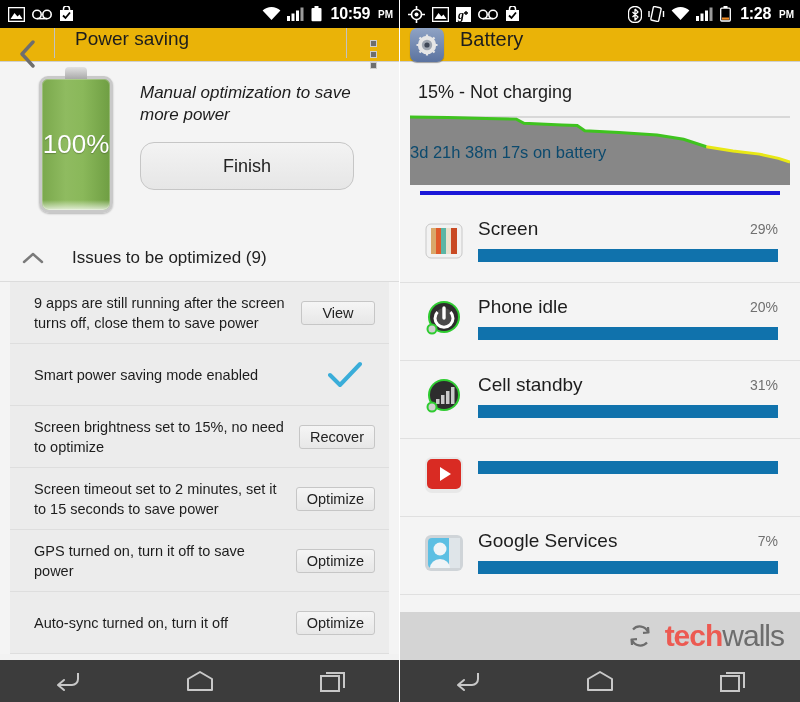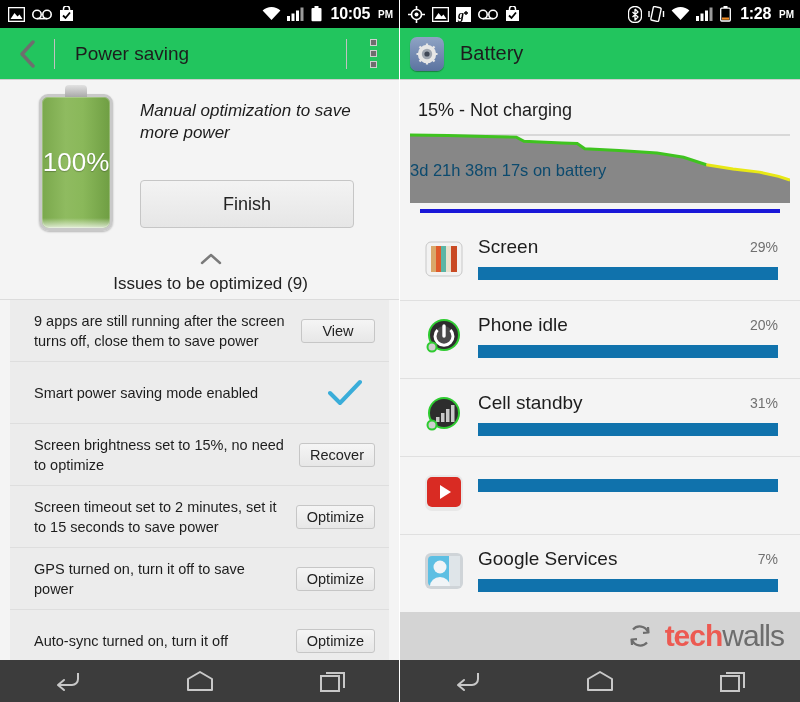--- a/index.html
+++ b/index.html
@@ -20,22 +20,22 @@
     padding:0 6px 0 8px;
   }
   .sb-left, .sb-right{ display:flex; align-items:center; gap:7px; }
   .sb-right{ gap:6px; }
   .sb-time{ font-size:16px; font-weight:bold; letter-spacing:-0.3px; margin-left:3px;}
   .sb-ampm{ font-size:10px; font-weight:bold; margin-left:2px; }
   .ico{ display:block; }
 
   
   .actionbar{
-    height:52px; background:#22c55e;
-    display:flex; align-items:center;
+    height:34px; background:#eab308;
+    display:flex; 
     border-bottom:1px solid #cfcfcf;
     position:relative;
   }
   .ab-back{ width:54px; height:52px; display:flex; align-items:center; justify-content:center; cursor:pointer;}
   .ab-sep{ width:1px; height:30px; background:#c2c2c2; }
   .ab-title{ font-size:19px; color:#1d1d1d; margin-left:20px; font-weight:400; }
   .ab-right-sep{ position:absolute; right:52px; width:1px; height:30px; background:#c2c2c2; }
   .ab-overflow{ position:absolute; right:0; width:52px; height:52px; display:flex; flex-direction:column;
      align-items:center; justify-content:center; gap:4px; cursor:pointer;}
   .ab-dot{ width:7px; height:7px; background:#6e6e6e; border:1px solid #cfcfcf;}
@@ -66,32 +66,31 @@
   .battery:after{
     content:""; position:absolute; left:0; right:0; bottom:0; height:10px;
     background:linear-gradient(rgba(255,255,255,.0),rgba(255,255,255,.75));
     border-radius:0 0 7px 7px;
   }
   .batt-pct{ color:#fff; font-size:26px; position:relative; z-index:2; text-shadow:0 1px 1px rgba(0,0,0,.25); }
 
   .hero-right{ flex:1; padding-left:16px; padding-top:6px; }
   .hero-text{ font-size:17px; color:#1d1d1d; line-height:22px;font-style:italic; }
   .finish-btn{
-    margin-top:36px; width:214px; height:48px;
+    margin-top:16px; width:214px; height:48px;
     background:linear-gradient(#f3f3f3,#e6e6e6);
-    border:1px solid #c6c6c6; border-radius:4px;
+    border:1px solid #c6c6c6; border-radius:14px;
     display:flex; align-items:center; justify-content:center;
     font-size:18px; color:#232323; cursor:pointer;
   }
 
   .section-head{
-    height:48px; display:flex; align-items:center; gap:8px;
+    height:48px; display:flex; align-items:center; gap:28px;
     padding-left:22px; background:#f4f4f4;
     border-bottom:1px solid #dcdcdc;
-    flex-direction:column;
   }
   .section-title{ font-size:17px; color:#222; }
 
   .issues{ background:#f4f4f4; }
   .issue{
     display:flex; align-items:center; background:#ececec;
     border-bottom:1px solid #dedede; padding:10px 14px 10px 0;
     margin:0 10px; min-height:62px;
   }
   .issue-text{ flex:1; font-size:14.5px; line-height:20px; color:#1d1d1d; padding-left:24px; padding-right:10px; }
@@ -174,21 +173,21 @@
         <svg class="ico" width="18" height="14" viewBox="0 0 18 14">
             <rect x="0" y="9" width="3" height="5" fill="#fff"></rect>
             <rect x="4.5" y="6.5" width="3" height="7.5" fill="#fff"></rect>
             <rect x="9" y="3.5" width="3" height="10.5" fill="#fff"></rect>
             <rect x="13.5" y="0.5" width="3" height="13.5" fill="#9a9a9a"></rect>
           </svg>
         <svg class="ico" width="11" height="16" viewBox="0 0 11 16">
             <rect x="3.5" y="0" width="4" height="2" fill="#fff"></rect>
             <rect x="0.5" y="2" width="10" height="13.2" rx="1" fill="#fff"></rect>
           </svg>
-        <span class="sb-time">10:05</span>
+        <span class="sb-time">10:59</span>
         <span class="sb-ampm">PM</span>
       </div>
     </div>
 
     <div class="actionbar">
       <div class="ab-back">
         <svg width="17" height="28" viewBox="0 0 17 28">
             <path d="M14 2 L3 14 L14 26" fill="none" stroke="#6e6e6e" stroke-width="3.4" stroke-linecap="round" stroke-linejoin="round"></path>
           </svg>
       </div>

